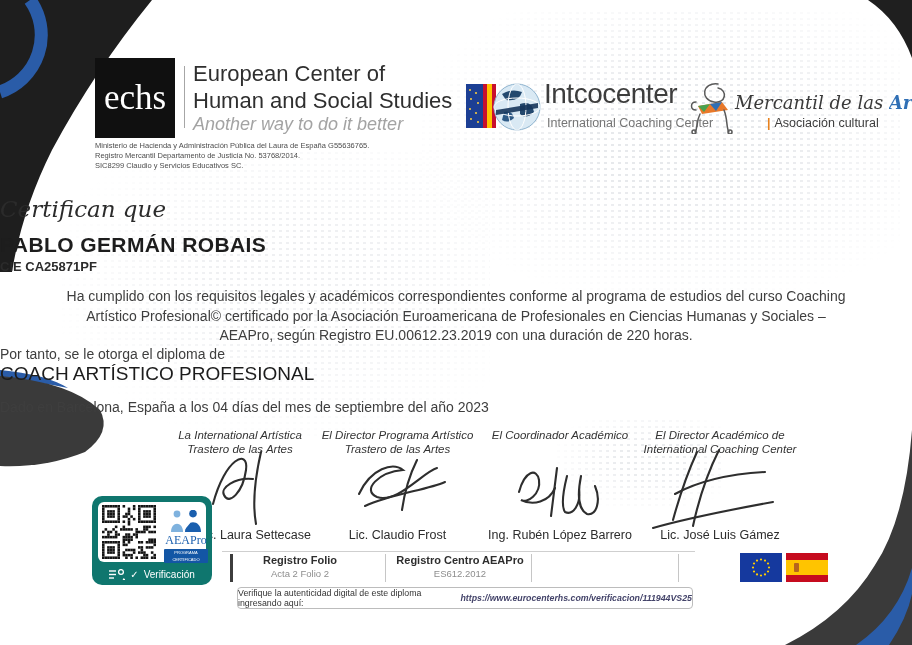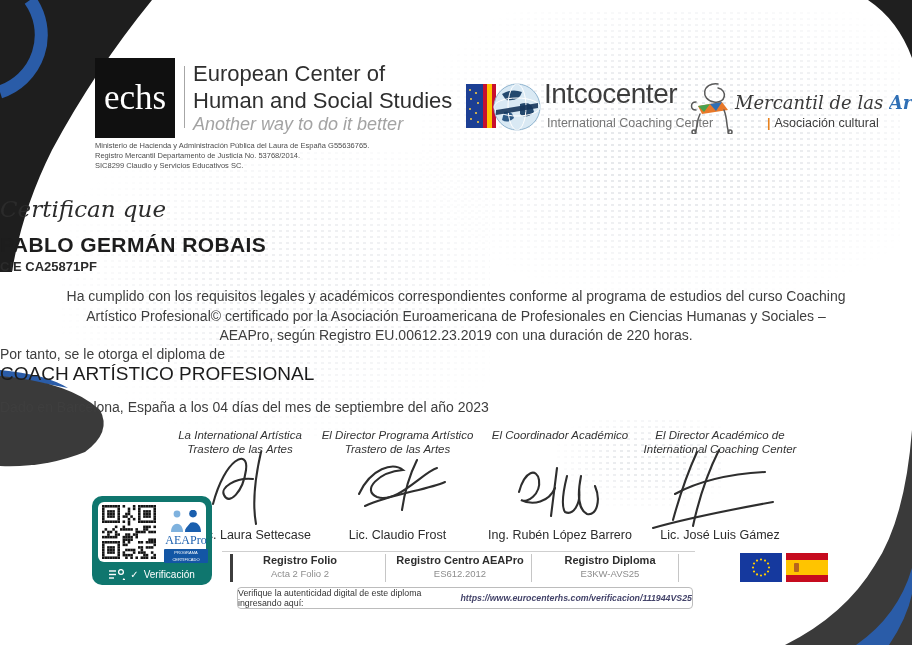--- a/index.html
+++ b/index.html
@@ -448,24 +448,20 @@
   <div class="abs reg-div" style="left:531px;"></div>
   <div class="abs reg-div" style="left:678px;"></div>
   <div class="abs regcol" style="left:235px;width:130px;">
     <div class="lab">Registro Folio</div>
     <div class="val">Acta 2 Folio 2</div>
   </div>
   <div class="abs regcol" style="left:395px;width:130px;">
     <div class="lab">Registro Centro AEAPro</div>
     <div class="val">ES612.2012</div>
   </div>
-  <div class="abs regcol" style="left:545px;width:130px;">
-    <div class="lab">Registro Diploma</div>
-    <div class="val">E3KW-AVS25</div>
-  </div>
 
   <svg class="abs flag" style="left:740px;" width="42" height="29" viewBox="0 0 42 29">
     <rect width="42" height="29" fill="#15399e"></rect>
     <g fill="#ffcc00">
       <circle cx="21" cy="6.5" r="1.1"></circle>
         <circle cx="25" cy="7.6" r="1.1"></circle>
         <circle cx="28" cy="10.5" r="1.1"></circle>
       <circle cx="29" cy="14.5" r="1.1"></circle>
         <circle cx="28" cy="18.5" r="1.1"></circle>
         <circle cx="25" cy="21.4" r="1.1"></circle>

